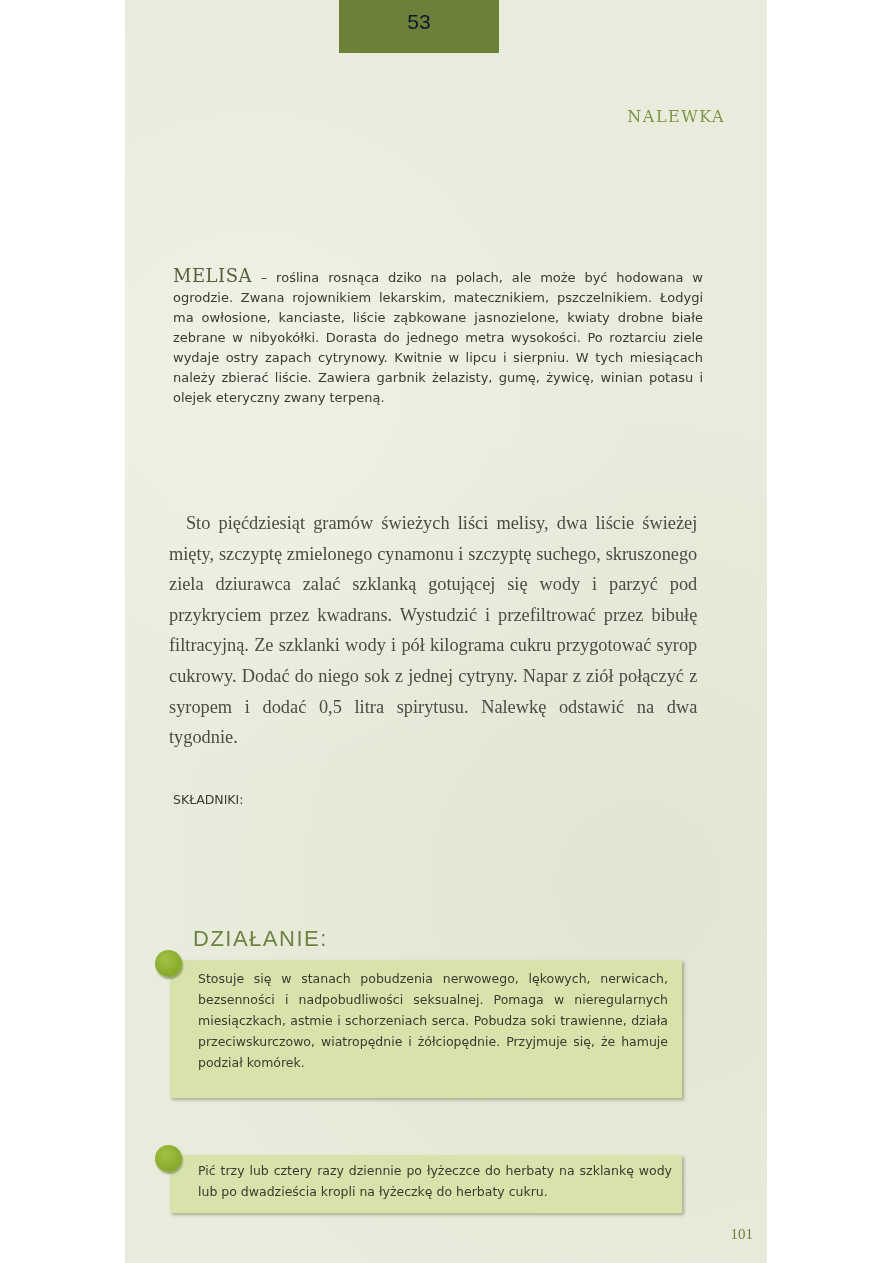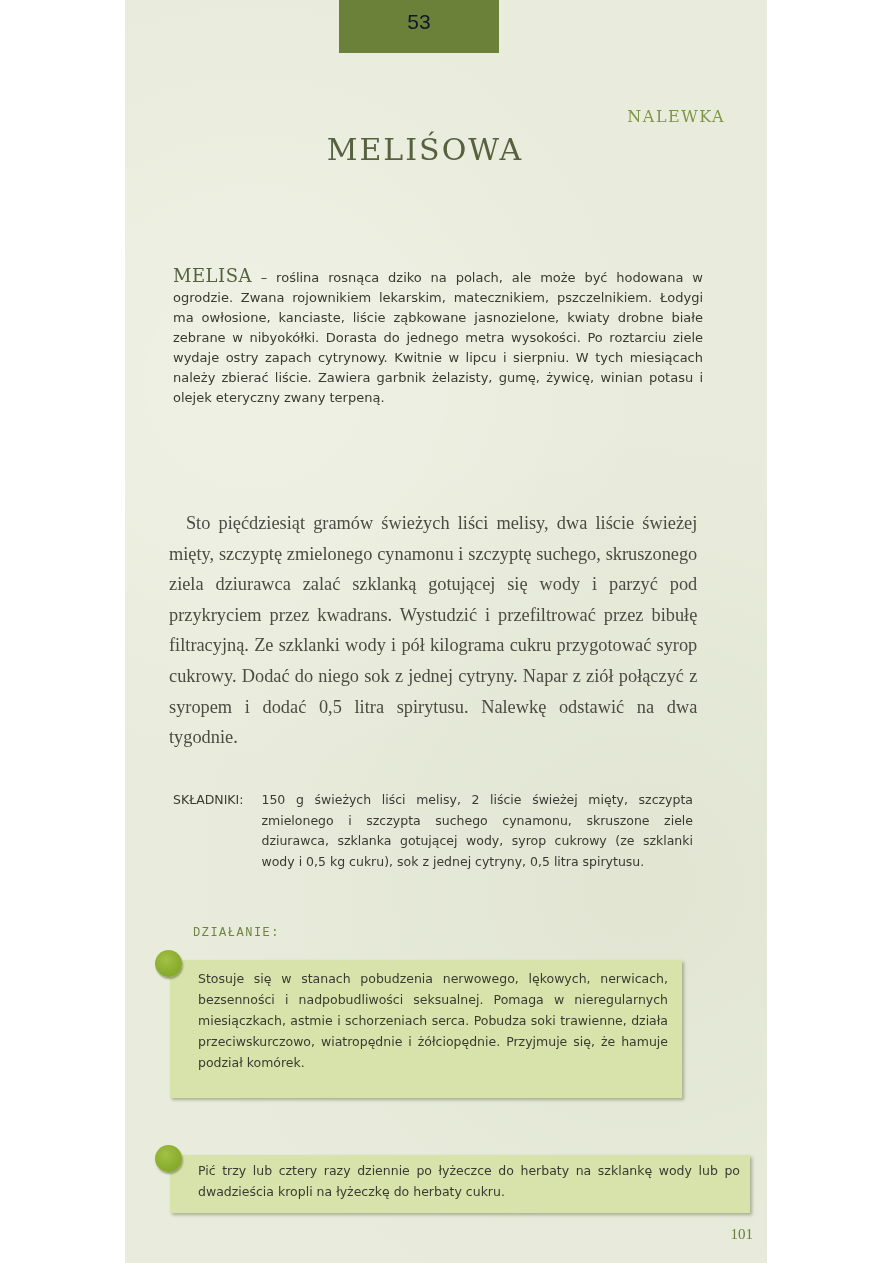--- a/index.html
+++ b/index.html
@@ -105,22 +105,22 @@
     .ingredients .ing-label {
       white-space: nowrap;
       margin-right: 18px;
     }
     .ingredients .ing-text {
       text-align: justify;
       flex: 1;
     }
     .section-heading {
       position: absolute;
-      font-family: Liberation Mono, monospace;
-      font-size: 12px;
+      font-family: Liberation Sans, sans-serif;
+      font-size: 22px;
       letter-spacing: 1.5px;
       color: #6e8340;
     }
     .bullet {
       position: absolute;
       width: 27px;
       height: 27px;
       border-radius: 50%;
       background: radial-gradient(circle at 40% 35%, #a2c046 0, #8aad2e 60%, #7c9d26 100%);
       box-shadow: 1px 2px 2px rgba(60,70,30,0.45);
@@ -149,39 +149,37 @@
 </head>
 <body>
 
 <div class="page">
 
   <div class="page-tab">
     <span>53</span>
   </div>
 
   <div class="title-small">NALEWKA</div>
-  <div class="title-big">MELIŚOWA</div>
 
   <div class="intro">
     <span class="lead">MELISA</span><span> – roślina rosnąca dziko na polach, ale może być hodowana w ogrodzie. Zwana rojownikiem lekarskim, matecznikiem, pszczelnikiem. Łodygi ma owłosione, kanciaste, liście ząbkowane jasnozielone, kwiaty drobne białe zebrane w nibyokółki. Dorasta do jednego metra wysokości. Po roztarciu ziele wydaje ostry zapach cytrynowy. Kwitnie w lipcu i sierpniu. W tych miesiącach należy zbierać liście. Zawiera garbnik żelazisty, gumę, żywicę, winian potasu i olejek eteryczny zwany terpeną.</span>
   </div>
 
   <div class="recipe">Sto pięćdziesiąt gramów świeżych liści melisy, dwa liście świeżej mięty, szczyptę zmielonego cynamonu i szczyptę suchego, skruszonego ziela dziurawca zalać szklanką gotującej się wody i parzyć pod przykryciem przez kwadrans. Wystudzić i przefiltrować przez bibułę filtracyjną. Ze szklanki wody i pół kilograma cukru przygotować syrop cukrowy. Dodać do niego sok z jednej cytryny. Napar z ziół połączyć z syropem i dodać 0,5 litra spirytusu. Nalewkę odstawić na dwa tygodnie.</div>
 
   <div class="ingredients">
     <span class="ing-label">SKŁADNIKI:</span>
-    <span class="ing-text">150 g świeżych liści melisy, 2 liście świeżej mięty, szczypta zmielonego i szczypta suchego cynamonu, skruszone ziele dziurawca, szklanka gotującej wody, syrop cukrowy (ze szklanki wody i 0,5 kg cukru), sok z jednej cytryny, 0,5 litra spirytusu.</span>
   </div>
 
   <div class="section-heading" style="left:68px; top:926px;">DZIAŁANIE:</div>
   <div class="bullet" style="left:30px; top:950px;"></div>
   <div class="info-box" style="left:45px; top:960px; width:512px; height:138px; padding:8px 14px 20px 28px;">
     <span>Stosuje się w stanach pobudzenia nerwowego, lękowych, nerwicach, bezsenności i nadpobudliwości seksualnej. Pomaga w nieregularnych miesiączkach, astmie i schorzeniach serca. Pobudza soki trawienne, działa przeciwskurczowo, wiatropędnie i żółciopędnie. Przyjmuje się, że hamuje podział komórek.</span>
   </div>
 
   <div class="section-heading" style="left:68px; top:1183px;">DAWKOWANIE:</div>
   <div class="bullet" style="left:30px; top:1145px;"></div>
-  <div class="info-box" style="left:45px; top:1155px; width:580px; height:58px; padding:5px 10px 5px 28px;">
+  <div class="info-box" style="left:45px; top:1155px; width:512px; height:58px; padding:5px 10px 5px 28px;">
     <span>Pić trzy lub cztery razy dziennie po łyżeczce do herbaty na szklankę wody lub po dwadzieścia kropli na łyżeczkę do herbaty cukru.</span>
   </div>
 
   <div class="page-number">101</div>
 </div>
 
 </body></html>

